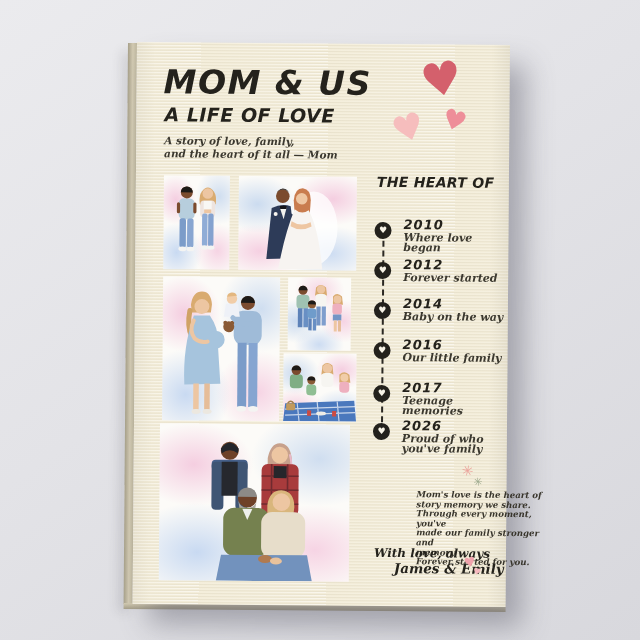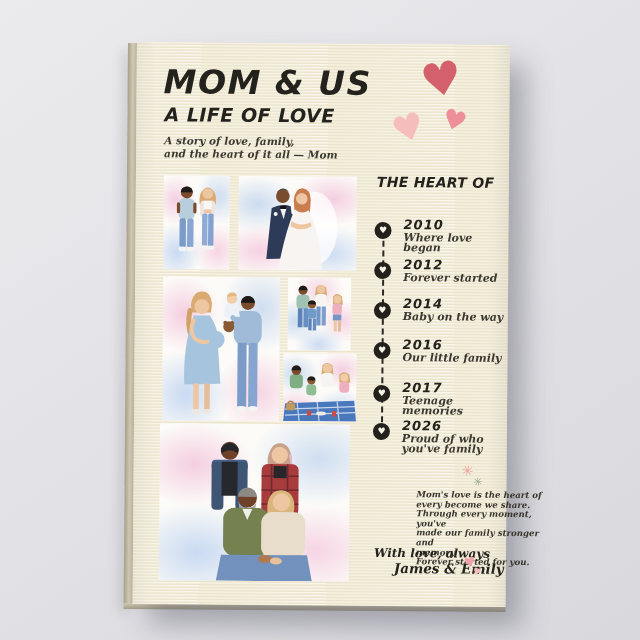--- a/index.html
+++ b/index.html
@@ -303,21 +303,21 @@
       <div class="tl-item" style="top:375px">
         <span class="tl-year">2026</span>
         <span class="tl-caption">Proud of who
 you've family</span>
       </div>
 
       <span class="sparkle sparkle-pink">✳</span>
       <span class="sparkle sparkle-sage">✳</span>
       <div class="abs letter-body">
         <div>Mom's love is the heart of</div>
-        <div>every become we share.</div>
+        <div>story memory we share.</div>
         <div>Through every moment, you've</div>
         <div>made our family stronger and</div>
         <div>memory.</div>
         <div>Forever started for you.</div>
       </div>
       <div class="abs closing">
         <span class="closing1">With love, always</span>
         <span class="closing2">James &amp; Emily</span>
       </div>
       <span class="heart closing-heart1">♥</span>

